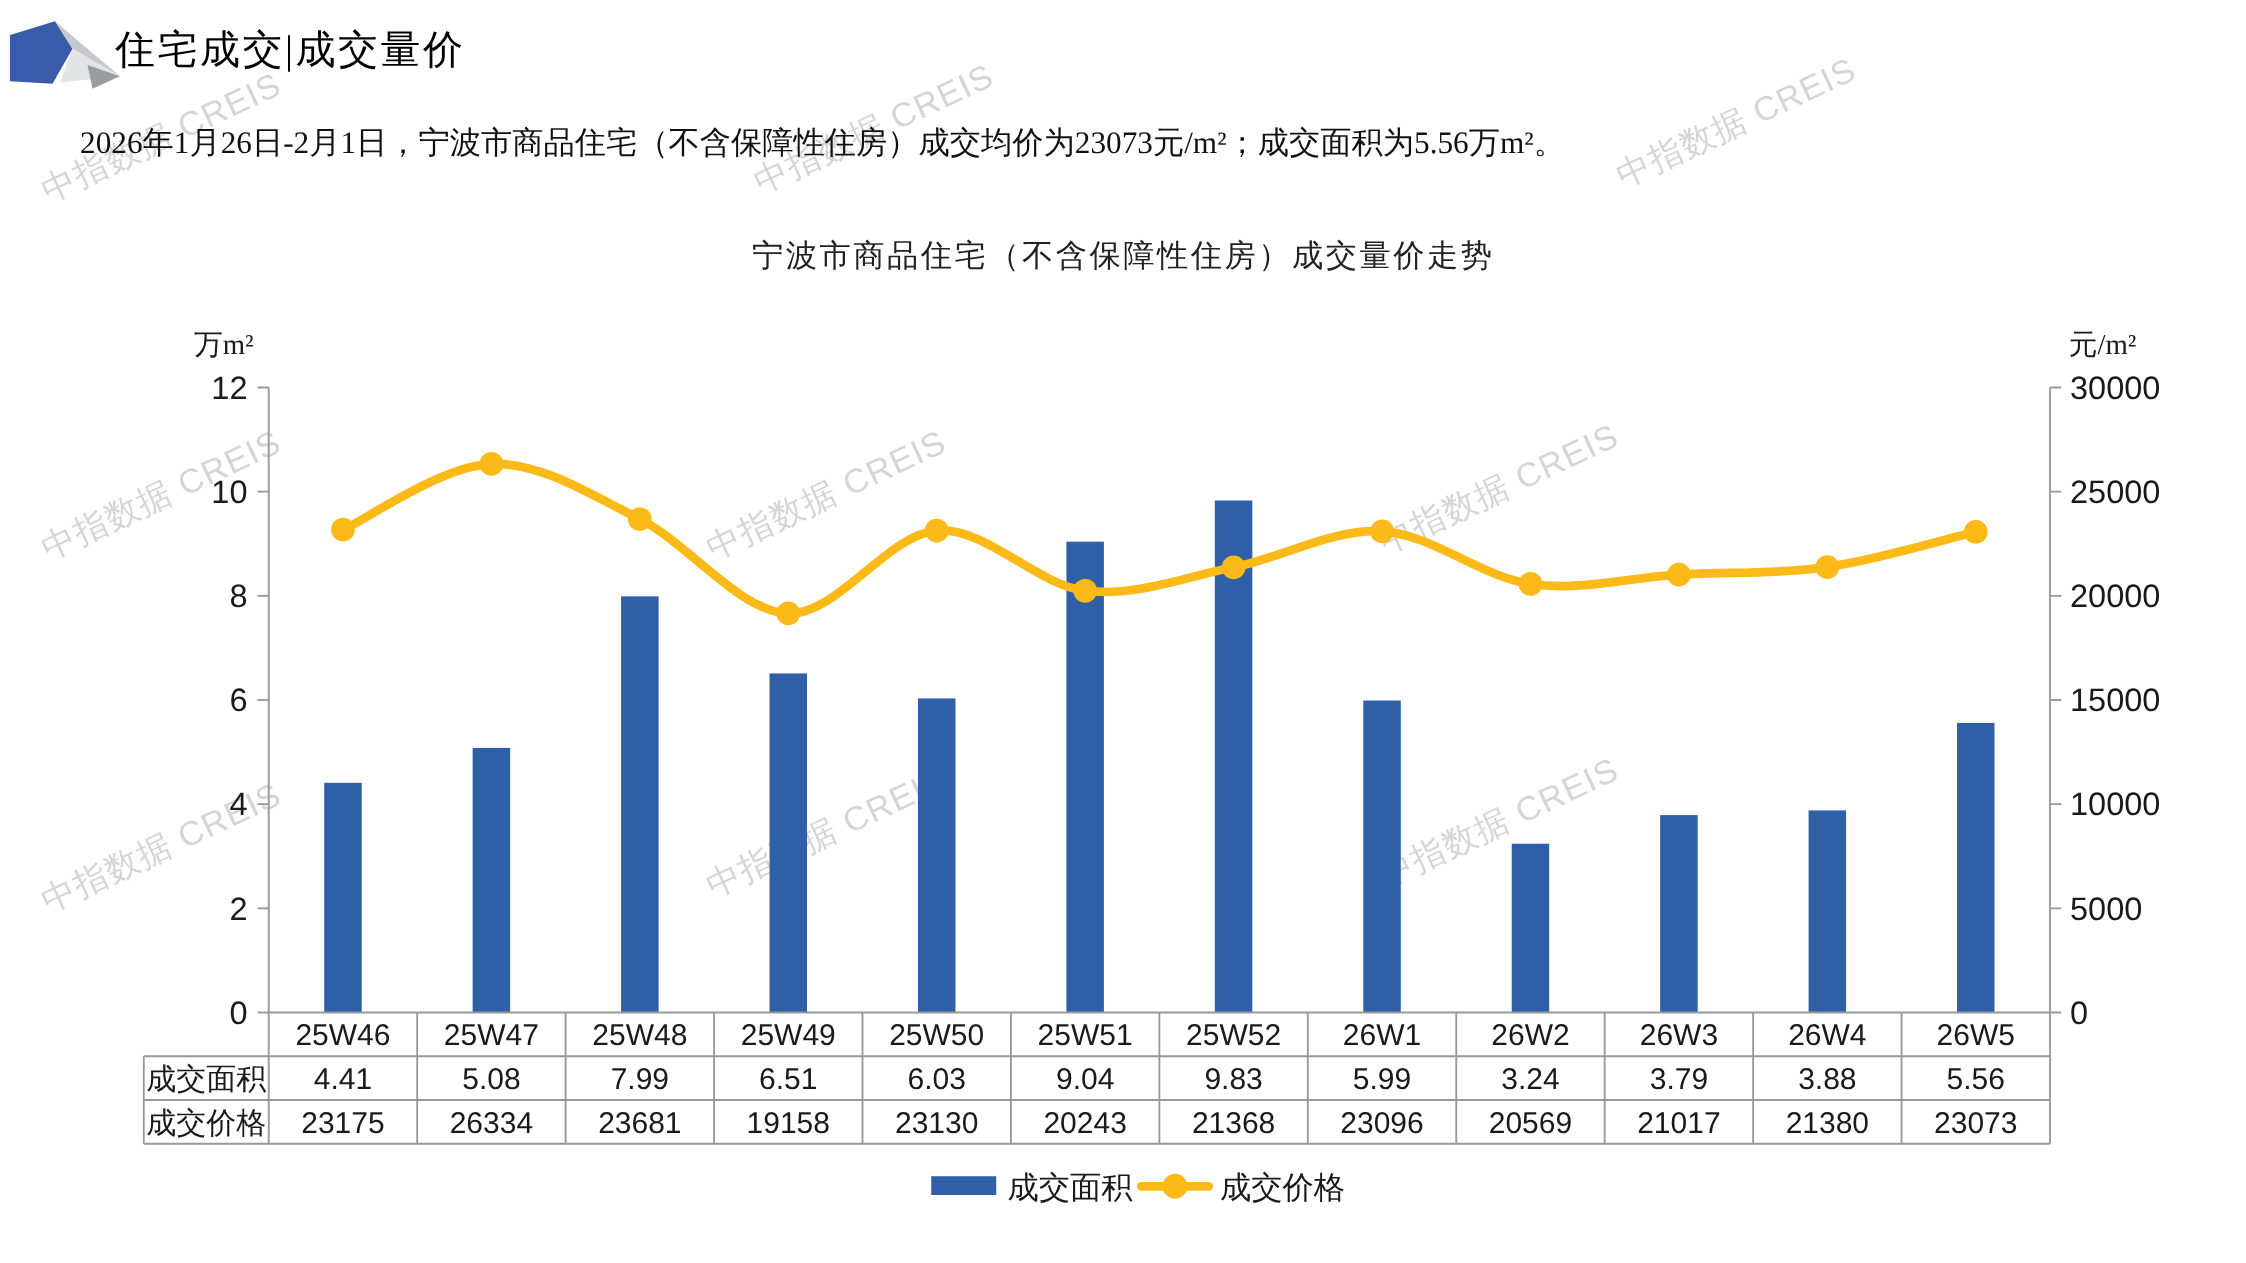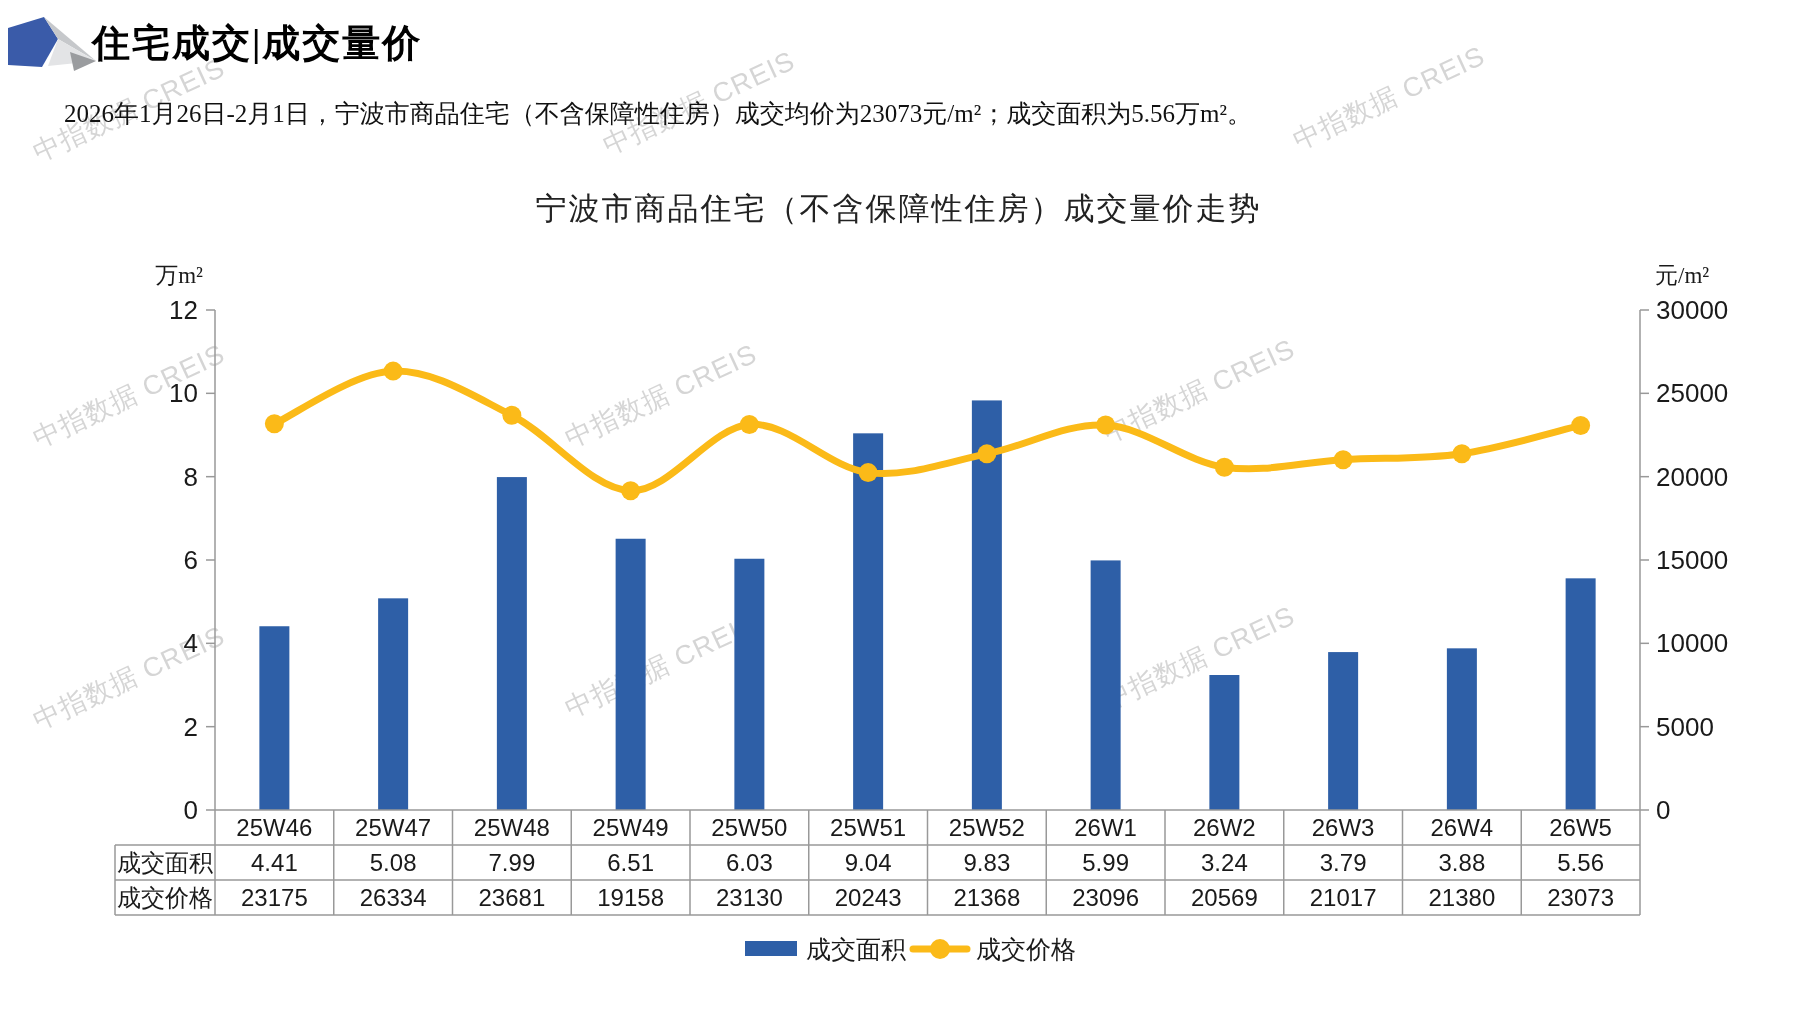--- a/index.html
+++ b/index.html
@@ -12,31 +12,31 @@
   .wm{
     position:absolute;transform:rotate(-25deg);transform-origin:center;
     font-size:27px;color:#bcbcbc;opacity:.62;white-space:nowrap;
     font-family:"Liberation Sans", sans-serif;letter-spacing:1px;
   }
   
   #header{position:absolute;left:0;top:0;width:100%;z-index:2;}
   #logo{position:absolute;left:8px;top:14px;width:112px;height:58px;}
   #page-title{
     position:absolute;left:92px;top:18px;margin:0;
-    font-family:"Liberation Serif", serif;font-weight:700;font-size:38px;color:#000;
+    font-family:"Liberation Serif", serif;font-weight:400;font-size:32px;color:#000;
     letter-spacing:2px;white-space:nowrap;
   }
   #subtitle{
     position:absolute;left:63px;top:96px;margin:1px;width:1500px;
     font-family:"Liberation Serif", serif;font-size:25px;color:#111;white-space:nowrap;
   }
   
   #chart-title{
     position:absolute;left:0;top:188px;width:1797px;text-align:center;z-index:2;
-    font-family:"Liberation Serif", serif;font-size:31px;color:#222;letter-spacing:2px;
+    font-family:"Liberation Serif", serif;font-size:25px;color:#222;letter-spacing:2px;
   }
   #chart{position:absolute;left:0;top:230px;z-index:1;}
   text{user-select:none;}
 </style>
 </head>
 <body>
 
 <div id="watermarks">
     <span class="wm" style="left: 25px; top: 92px;">中指数据 CREIS</span>
     <span class="wm" style="left: 595px; top: 85px;">中指数据 CREIS</span>

